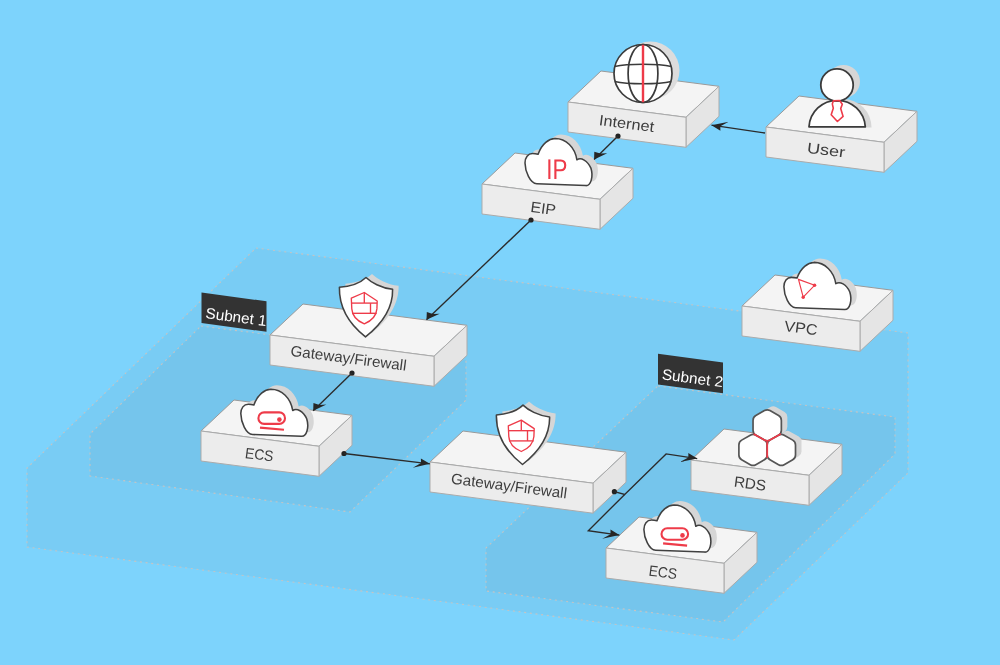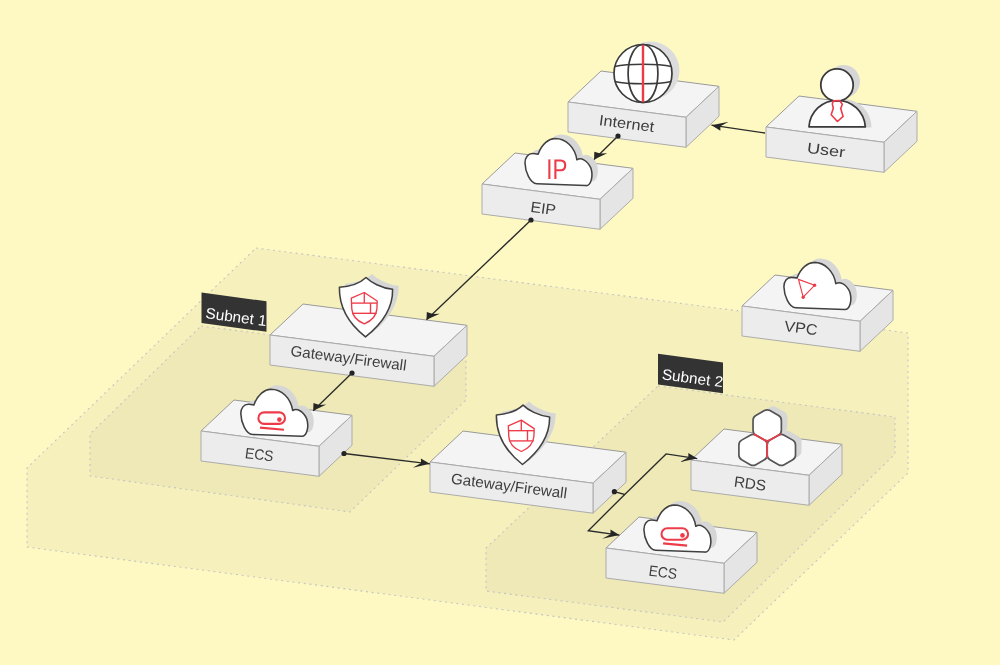--- a/index.html
+++ b/index.html
@@ -1,18 +1,18 @@
 <!DOCTYPE html>
 <html><head>
 <meta charset="utf-8">
 <title>Cloud Architecture Diagram</title>
 <style>
   html,body{margin:0;padding:0;background:#ffffff;}
   body{width:1000px;height:665px;overflow:hidden;font-family:"Liberation Sans",sans-serif;-webkit-font-smoothing:antialiased;text-rendering:geometricPrecision;}
-  #stage{position:relative;width:1000px;height:665px;background:#fef9c3;}
+  #stage{position:relative;width:1000px;height:665px;background:#7dd3fc;}
   svg{display:block;}
   .boxlabel{font-family:"Liberation Sans",sans-serif;font-size:15px;fill:#3d3d3d;}
   .zonelabel{font-family:"Liberation Sans",sans-serif;font-size:14px;fill:#ffffff;}
   .zone-fill{fill:#000000;fill-opacity:0.031;}
   .zone-edge{fill:none;stroke:#c4c4c4;stroke-width:1.1;stroke-dasharray:2 3.7;}
   .btop{fill:#f4f4f4;stroke:#9a9a9a;stroke-width:1;}
   .bfront{fill:#ececec;stroke:#ababab;stroke-width:1;}
   .bright{fill:#e5e5e5;stroke:#ababab;stroke-width:1;}
   .zlbg{fill:#333333;}
   .zonelabel{font-size:15px;fill:#ffffff;}

